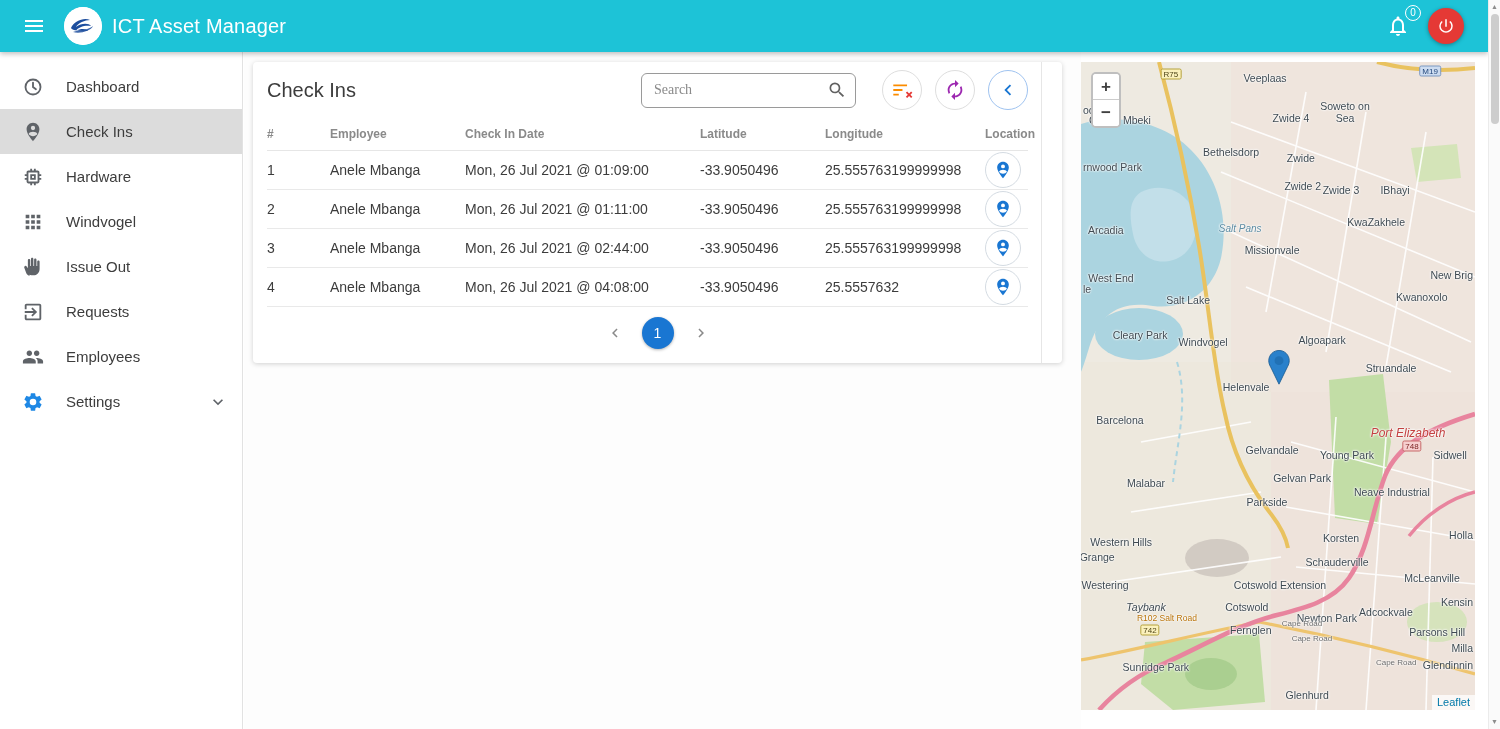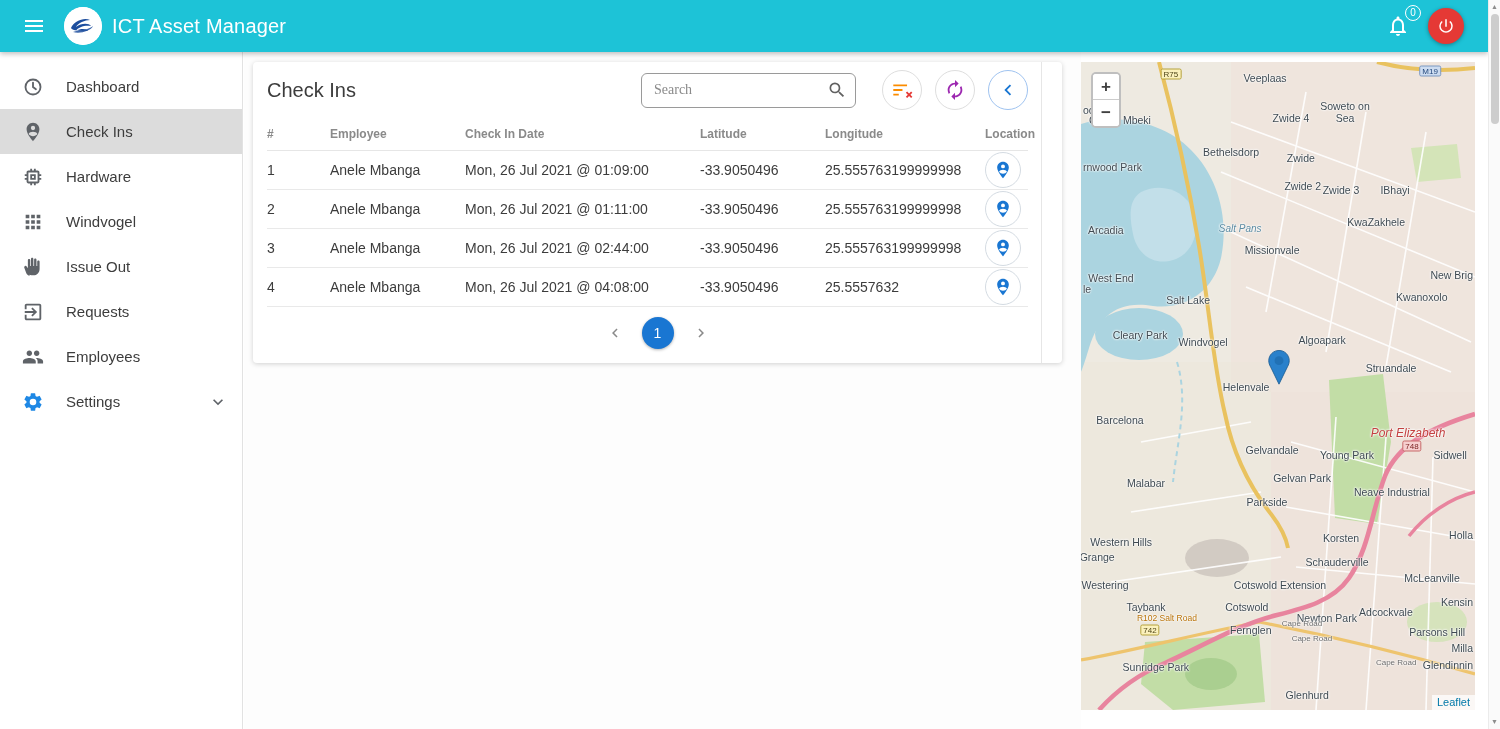--- a/index.html
+++ b/index.html
@@ -446,21 +446,21 @@
         <div class="map-label place" style="top: 66.4%; left: 78.9%;">Neave Industrial</div>
         <div class="map-label place" style="top: 74.1%; left: 10.2%;">Western Hills</div>
         <div class="map-label place" style="top: 73.5%; left: 66%;">Korsten</div>
         <div class="map-label place edge" style="top: 73%; right: 2px;">Holla</div>
         <div class="map-label place" style="top: 77.2%; left: 65%;">Schauderville</div>
         <div class="map-label place" style="top: 76.4%; left: 4.1%;">Grange</div>
         <div class="map-label place" style="top: 79.6%; left: 89.1%;">McLeanville</div>
         <div class="map-label place" style="top: 80.7%; left: 6.1%;">Westering</div>
         <div class="map-label place" style="top: 80.7%; left: 50.5%;">Cotswold Extension</div>
         <div class="map-label place edge" style="top: 83.3%; right: 2px;">Kensin</div>
-        <div class="map-label place" style="top: 84.1%; left: 16.5%;">Taybank</div>
+        <div class="map-label place" style="top: 84.1%; left: 16.5%; font-style: italic;">Taybank</div>
         <div class="map-label place" style="top: 84.1%; left: 42.1%;">Cotswold</div>
         <div class="map-label place" style="top: 85.8%; left: 62.4%;">Newton Park</div>
         <div class="map-label place" style="top: 84.9%; left: 77.4%;">Adcockvale</div>
         <div class="map-label road-orange" style="top: 85.8%; left: 21.8%;">R102 Salt Road</div>
         <div class="map-label shield-yellow" style="top: 87.7%; left: 17.5%;">742</div>
         <div class="map-label place" style="top: 87.7%; left: 43.1%;">Fernglen</div>
         <div class="map-label road-tiny" style="top: 86.6%; left: 56.1%;">Cape Road</div>
         <div class="map-label place" style="top: 88%; left: 90.4%;">Parsons Hill</div>
         <div class="map-label road-tiny" style="top: 88.9%; left: 58.6%;">Cape Road</div>
         <div class="map-label place edge" style="top: 90.4%; right: 2px; padding-left: 48px;">Milla</div>

